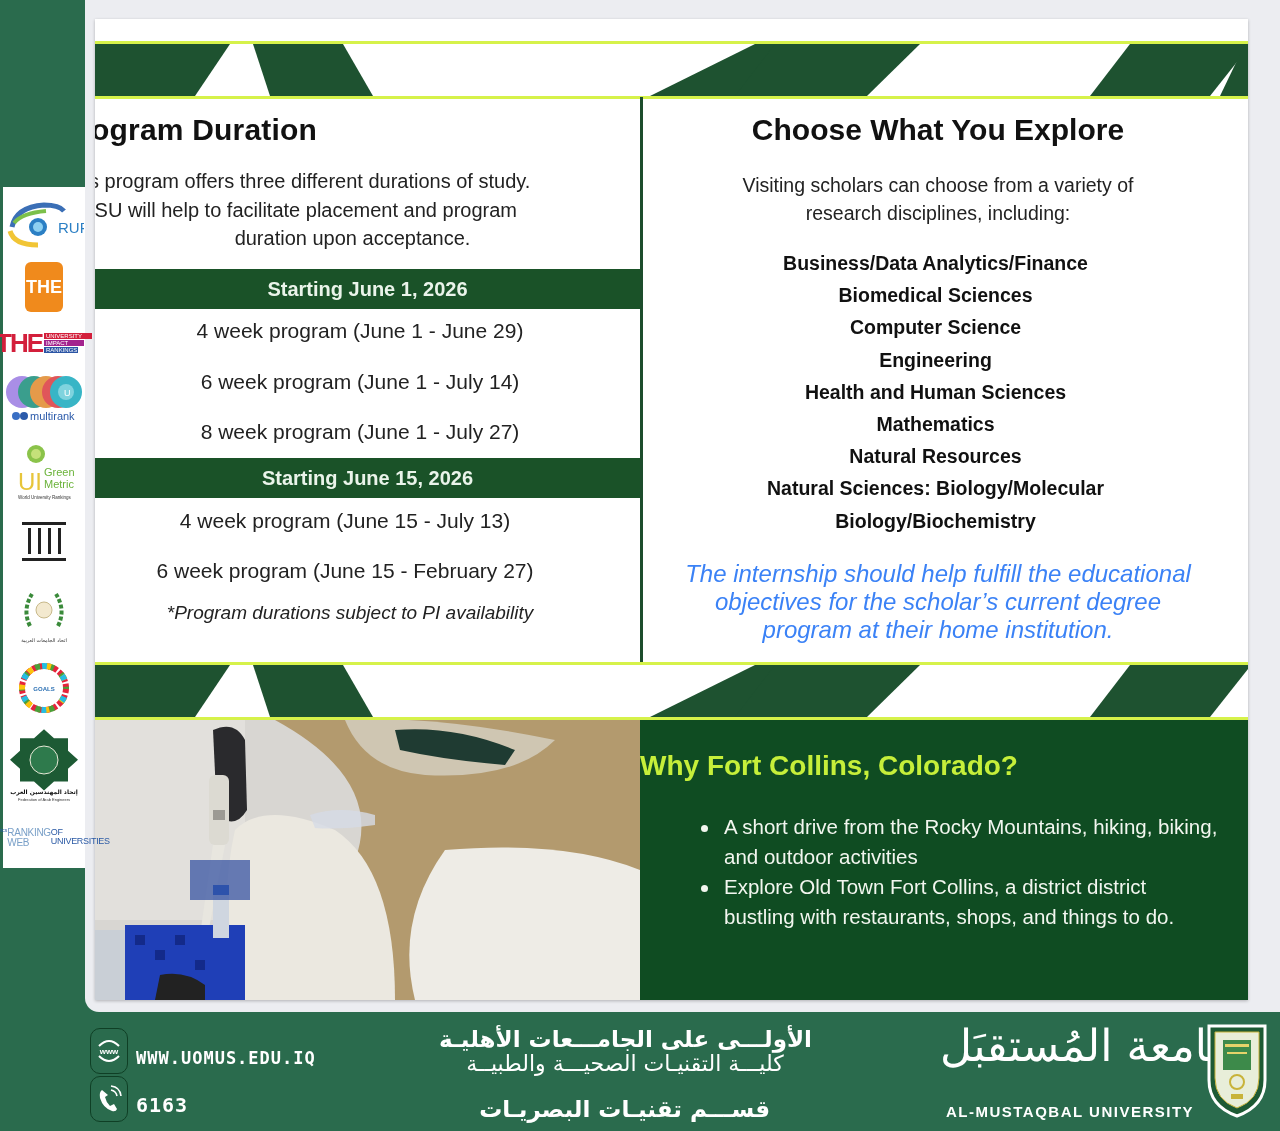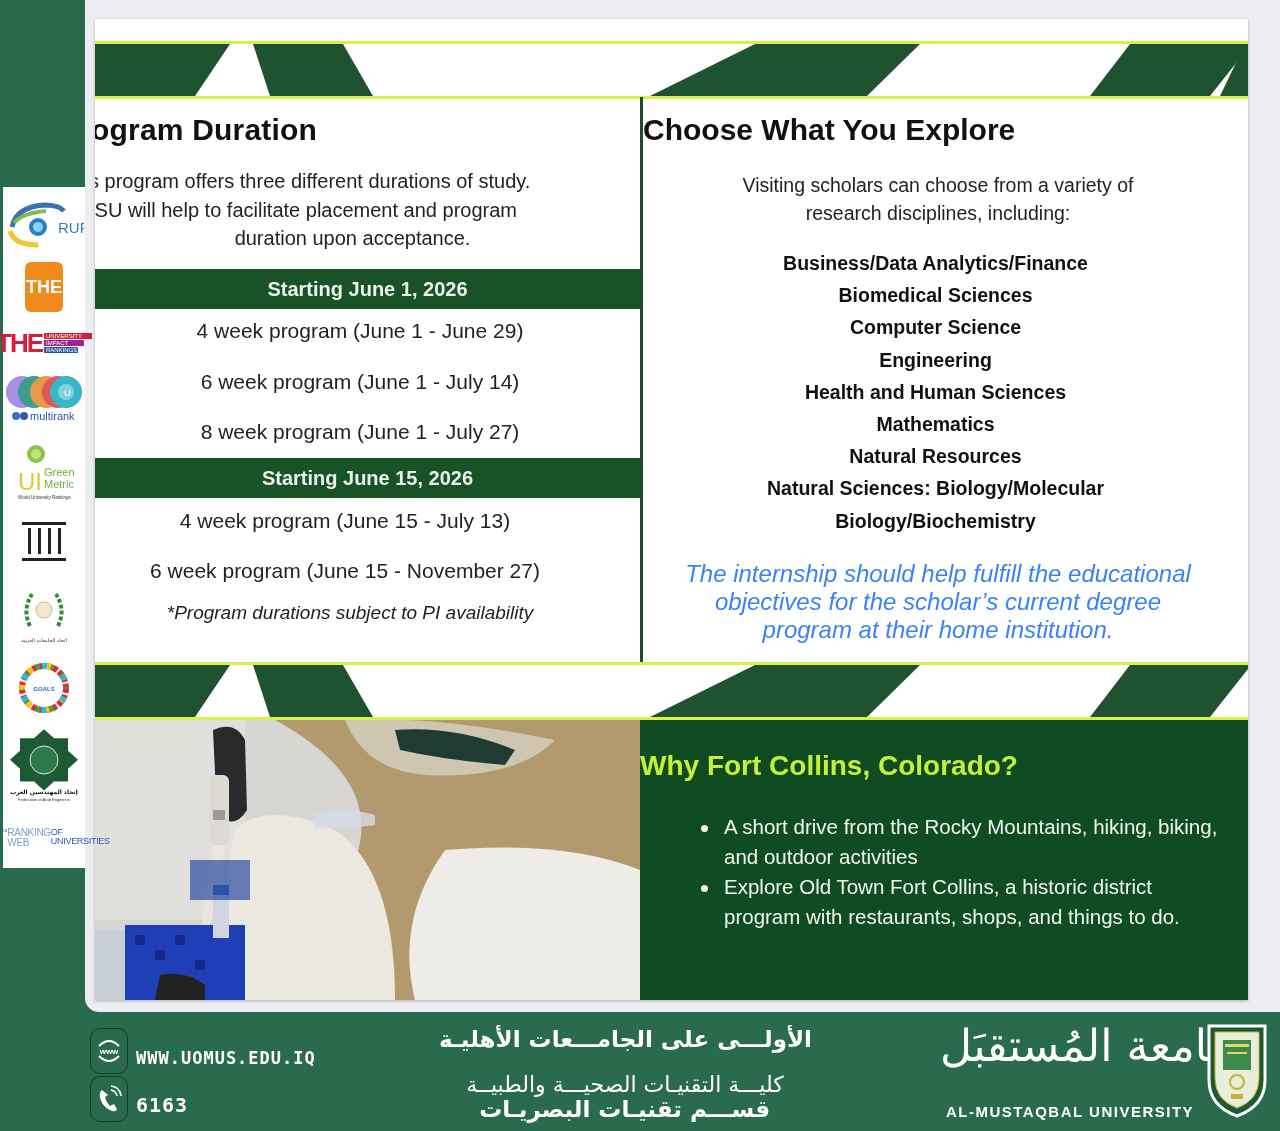--- a/index.html
+++ b/index.html
@@ -26,21 +26,21 @@
   .pd-intro .l1 { margin-left: -6px; text-align: left; }
   .pd-intro .l2 { margin-left: -6px; text-align: left; }
   .bar { position: absolute; left: 0; width: 545px; height: 40px; background: #1a5228; color: #eaf4ea; font-weight: 700; font-size: 20px; text-align: center; line-height: 40px; }
   .bar1 { top: 172px; }
   .bar2 { top: 361px; }
   .prog { position: absolute; left: 0; width: 545px; text-align: center; font-size: 21px; color: #222; white-space: nowrap; }
   .note { position: absolute; left: 0; width: 510px; text-align: center; font-size: 19px; font-style: italic; color: #222; top: 505px; }
 
   
   .right-col { position: absolute; left: 548px; top: 78px; width: 605px; height: 565px; text-align: center; }
-  .ex-title { position: absolute; left: 0; width: 590px; top: 16px; font-weight: 700; font-size: 30px; color: #111; text-align: left; }
+  .ex-title { position: absolute; left: 0; width: 590px; top: 16px; font-weight: 700; font-size: 30px; color: #111; text-align: center; }
   .ex-intro { position: absolute; left: 0; width: 590px; top: 74px; font-size: 19.5px; line-height: 28px; color: #222; }
   .disc-list { position: absolute; left: 0; width: 585px; top: 150px; list-style: none; }
   .disc-list li { font-weight: 700; font-size: 19.5px; line-height: 32.2px; color: #111; }
   .ex-note { position: absolute; left: 0; width: 590px; top: 463px; font-size: 24px; line-height: 28px; font-style: italic; color: #3b82f6; }
 
   
   .photo { position: absolute; left: 0; top: 701px; width: 545px; height: 280px; background: linear-gradient(135deg, #d9d8d4 0%, #cfcac2 40%, #b8a98f 60%, #e6e1d8 100%); overflow: hidden; }
   .photo svg { position: absolute; left: 0; top: 0; }
   .why { position: absolute; left: 545px; top: 701px; width: 608px; height: 280px; background: #0f4c22; color: #f2f6ef; }
   .why-title { position: absolute; left: 0; width: 590px; top: 30px; text-align: left; font-weight: 700; font-size: 28px; color: #c6ef3a; }
@@ -87,21 +87,21 @@
         <div style="margin-left:-30px;">duration upon acceptance.</div>
       </div>
 
       <div class="bar bar1">Starting June 1, 2026</div>
       <div class="prog" style="top:222px; width:530px;">4 week program (June 1 - June 29)</div>
       <div class="prog" style="top:273px; width:530px;">6 week program (June 1 - July 14)</div>
       <div class="prog" style="top:323px; width:530px;">8 week program (June 1 - July 27)</div>
 
       <div class="bar bar2">Starting June 15, 2026</div>
       <div class="prog" style="top:412px; width:500px;">4 week program (June 15 - July 13)</div>
-      <div class="prog" style="top:462px; width:500px;">6 week program (June 15 - November 27)</div>
+      <div class="prog" style="top:462px; width:500px;">6 week program (June 15 - February 27)</div>
       <div class="note">*Program durations subject to PI availability</div>
     </div>
 
     <div class="col-divider"></div>
 
     <div class="right-col">
       <div class="ex-title">Choose What You Explore</div>
       <div class="ex-intro">
         <div>Visiting scholars can choose from a variety of</div>
         <div>research disciplines, including:</div>
@@ -158,21 +158,21 @@
         <rect x="0" y="210" width="30" height="70" fill="#c9cfd6"></rect>
         <path d="M65,255 Q90,250 110,265 L110,280 L60,280 Z" fill="#222"></path>
         <path d="M215,95 Q245,85 280,95 L280,105 Q245,110 220,108 Z" fill="#d6dbe6" opacity="0.8"></path>
       </svg>
     </div>
 
     <div class="why">
       <div class="why-title">Why Fort Collins, Colorado?</div>
       <ul class="why-list">
         <li>A short drive from the Rocky Mountains, hiking, biking, and outdoor activities</li>
-        <li>Explore Old Town Fort Collins, a historic district program with restaurants, shops, and things to do.</li>
+        <li>Explore Old Town Fort Collins, a district district bustling with restaurants, shops, and things to do.</li>
       </ul>
     </div>
 
   </div>
 </div>
 
 <div class="logo-strip">
 
   <div class="logo" style="top:8px; height:56px;">
     <svg width="80" height="52" viewBox="0 0 80 52">
@@ -288,21 +288,21 @@
   <div class="contact-box" style="top:64px;">
     <svg width="26" height="30" viewBox="0 0 26 30">
       <path d="M6,6 Q3,8 4,14 Q7,24 16,27 Q20,28 21,25 L18,20 L14,22 Q10,18 9,13 L12,11 Z" fill="#fff"></path>
       <path d="M15,6 Q20,7 21,12" stroke="#fff" stroke-width="1.6" fill="none"></path>
       <path d="M15,2 Q24,3 25,12" stroke="#fff" stroke-width="1.6" fill="none"></path>
     </svg>
   </div>
   <div class="contact-text" style="top:81px; font-size:20px;">6163</div>
 
   <div class="arabic" style="left:440px; top:14px; width:372px; font-size:23px;">الأولـــى على الجامـــعات الأهليـة</div>
-  <div class="arabic" style="left:440px; top:60px; width:370px; font-size:22px; font-weight:400;">كليـــة التقنيـات الصحيـــة والطبيــة</div>
+  <div class="arabic" style="left:440px; top:39px; width:370px; font-size:22px; font-weight:400;">كليـــة التقنيـات الصحيـــة والطبيــة</div>
   <div class="arabic" style="left:500px; top:84px; width:270px; font-size:23px;">قســـم تقنيـات البصريـات</div>
 
   <div class="uni-ar">جامعة المُستقبَل</div>
   <div class="uni-en">AL-MUSTAQBAL UNIVERSITY</div>
 
   <svg class="crest" width="64" height="100" viewBox="0 0 64 100">
     <path d="M4,6 L60,6 L60,60 Q60,86 32,96 Q4,86 4,60 Z" fill="#1d5a34" stroke="#fff" stroke-width="3"></path>
     <path d="M10,12 L54,12 L54,58 Q54,80 32,88 Q10,80 10,58 Z" fill="#e8eed9" stroke="#c8b33a" stroke-width="1"></path>
     <rect x="18" y="20" width="28" height="30" fill="#3d8a4a"></rect>
     <rect x="20" y="24" width="24" height="3" fill="#e6d36a"></rect>

